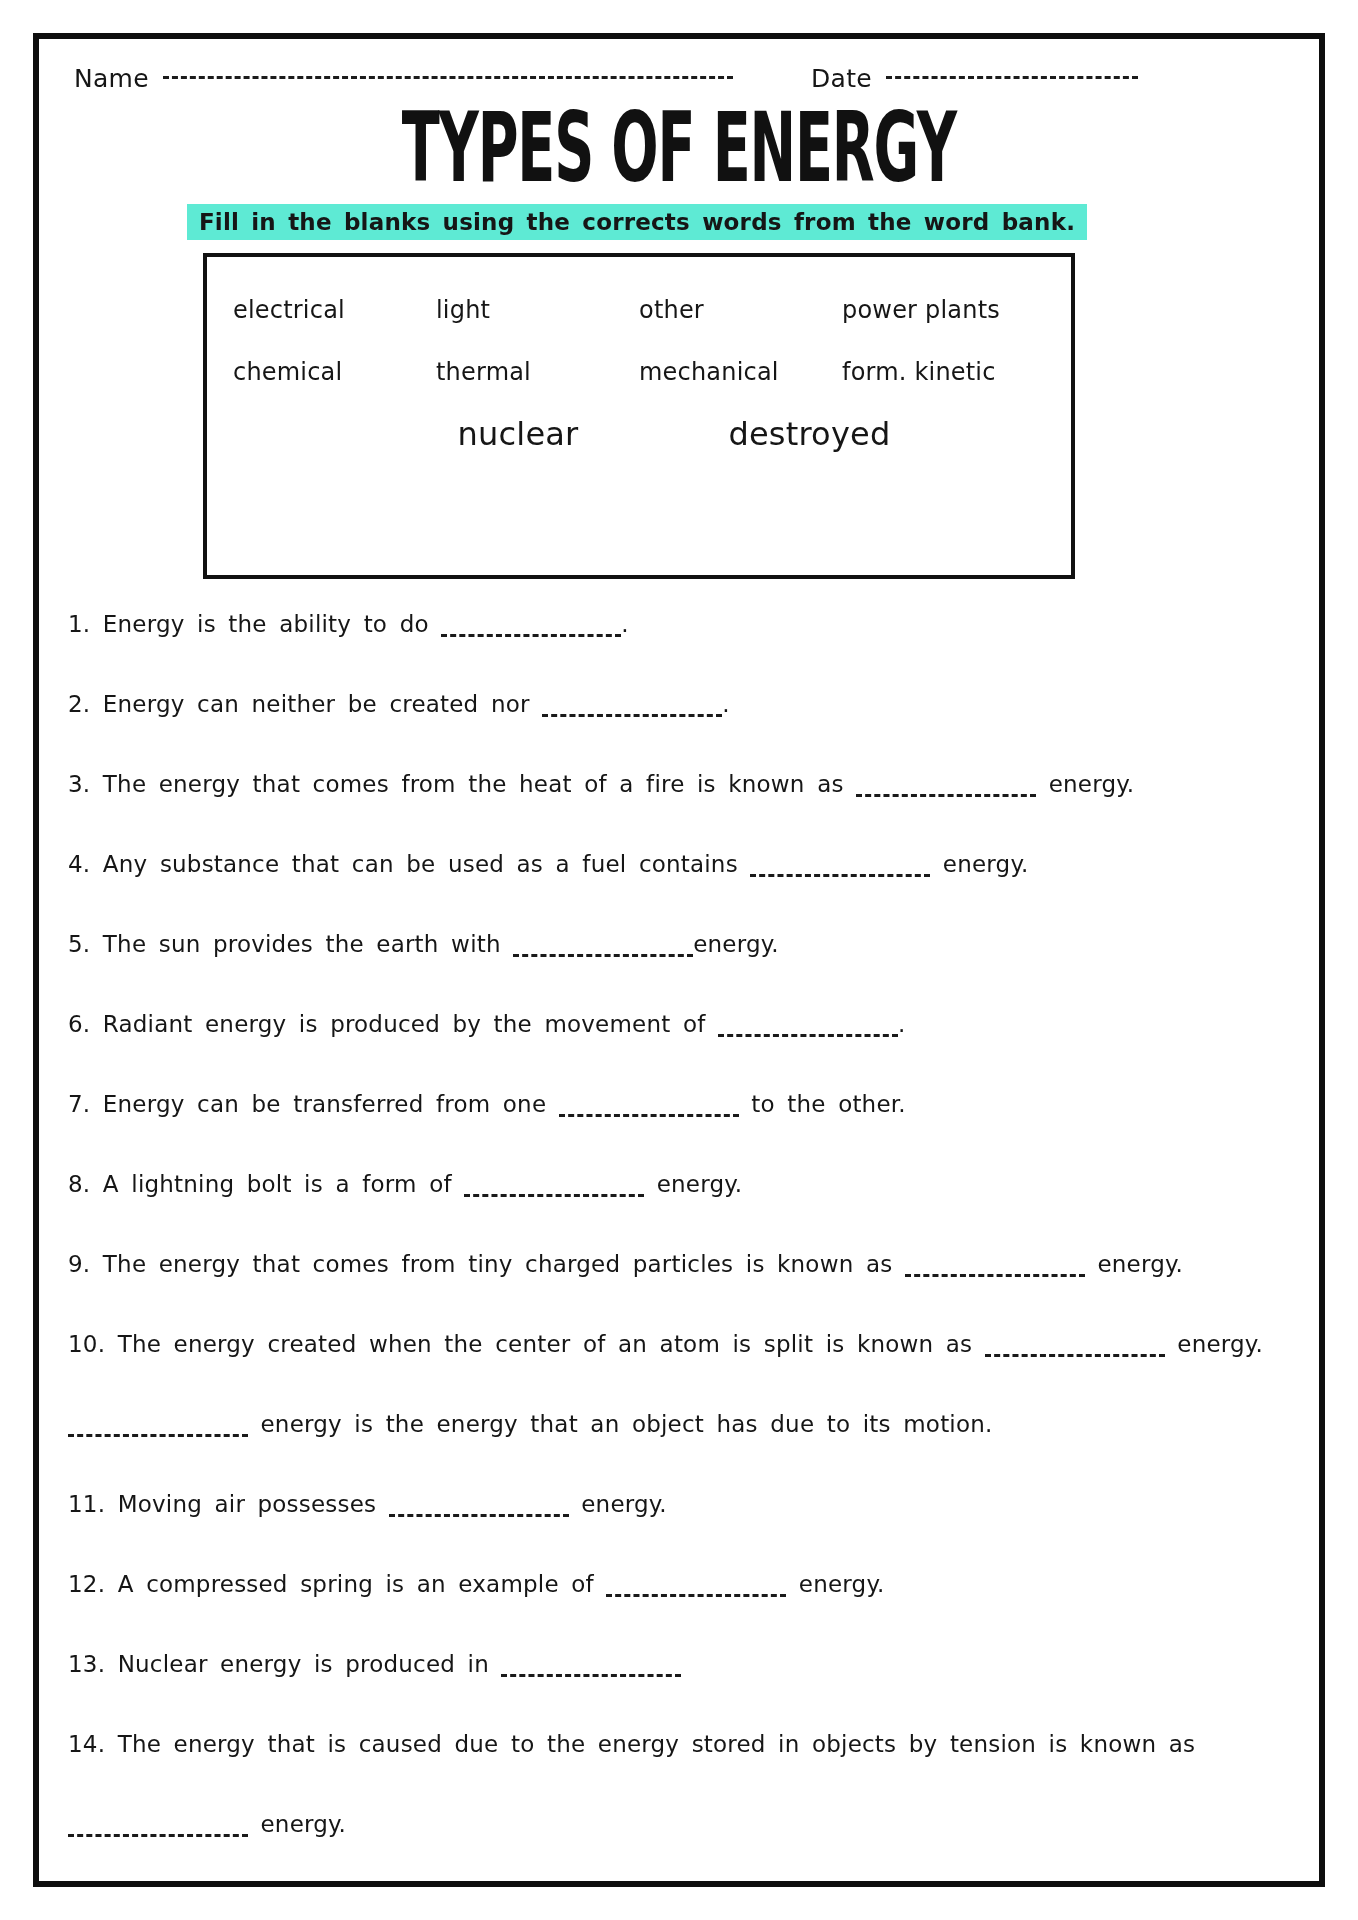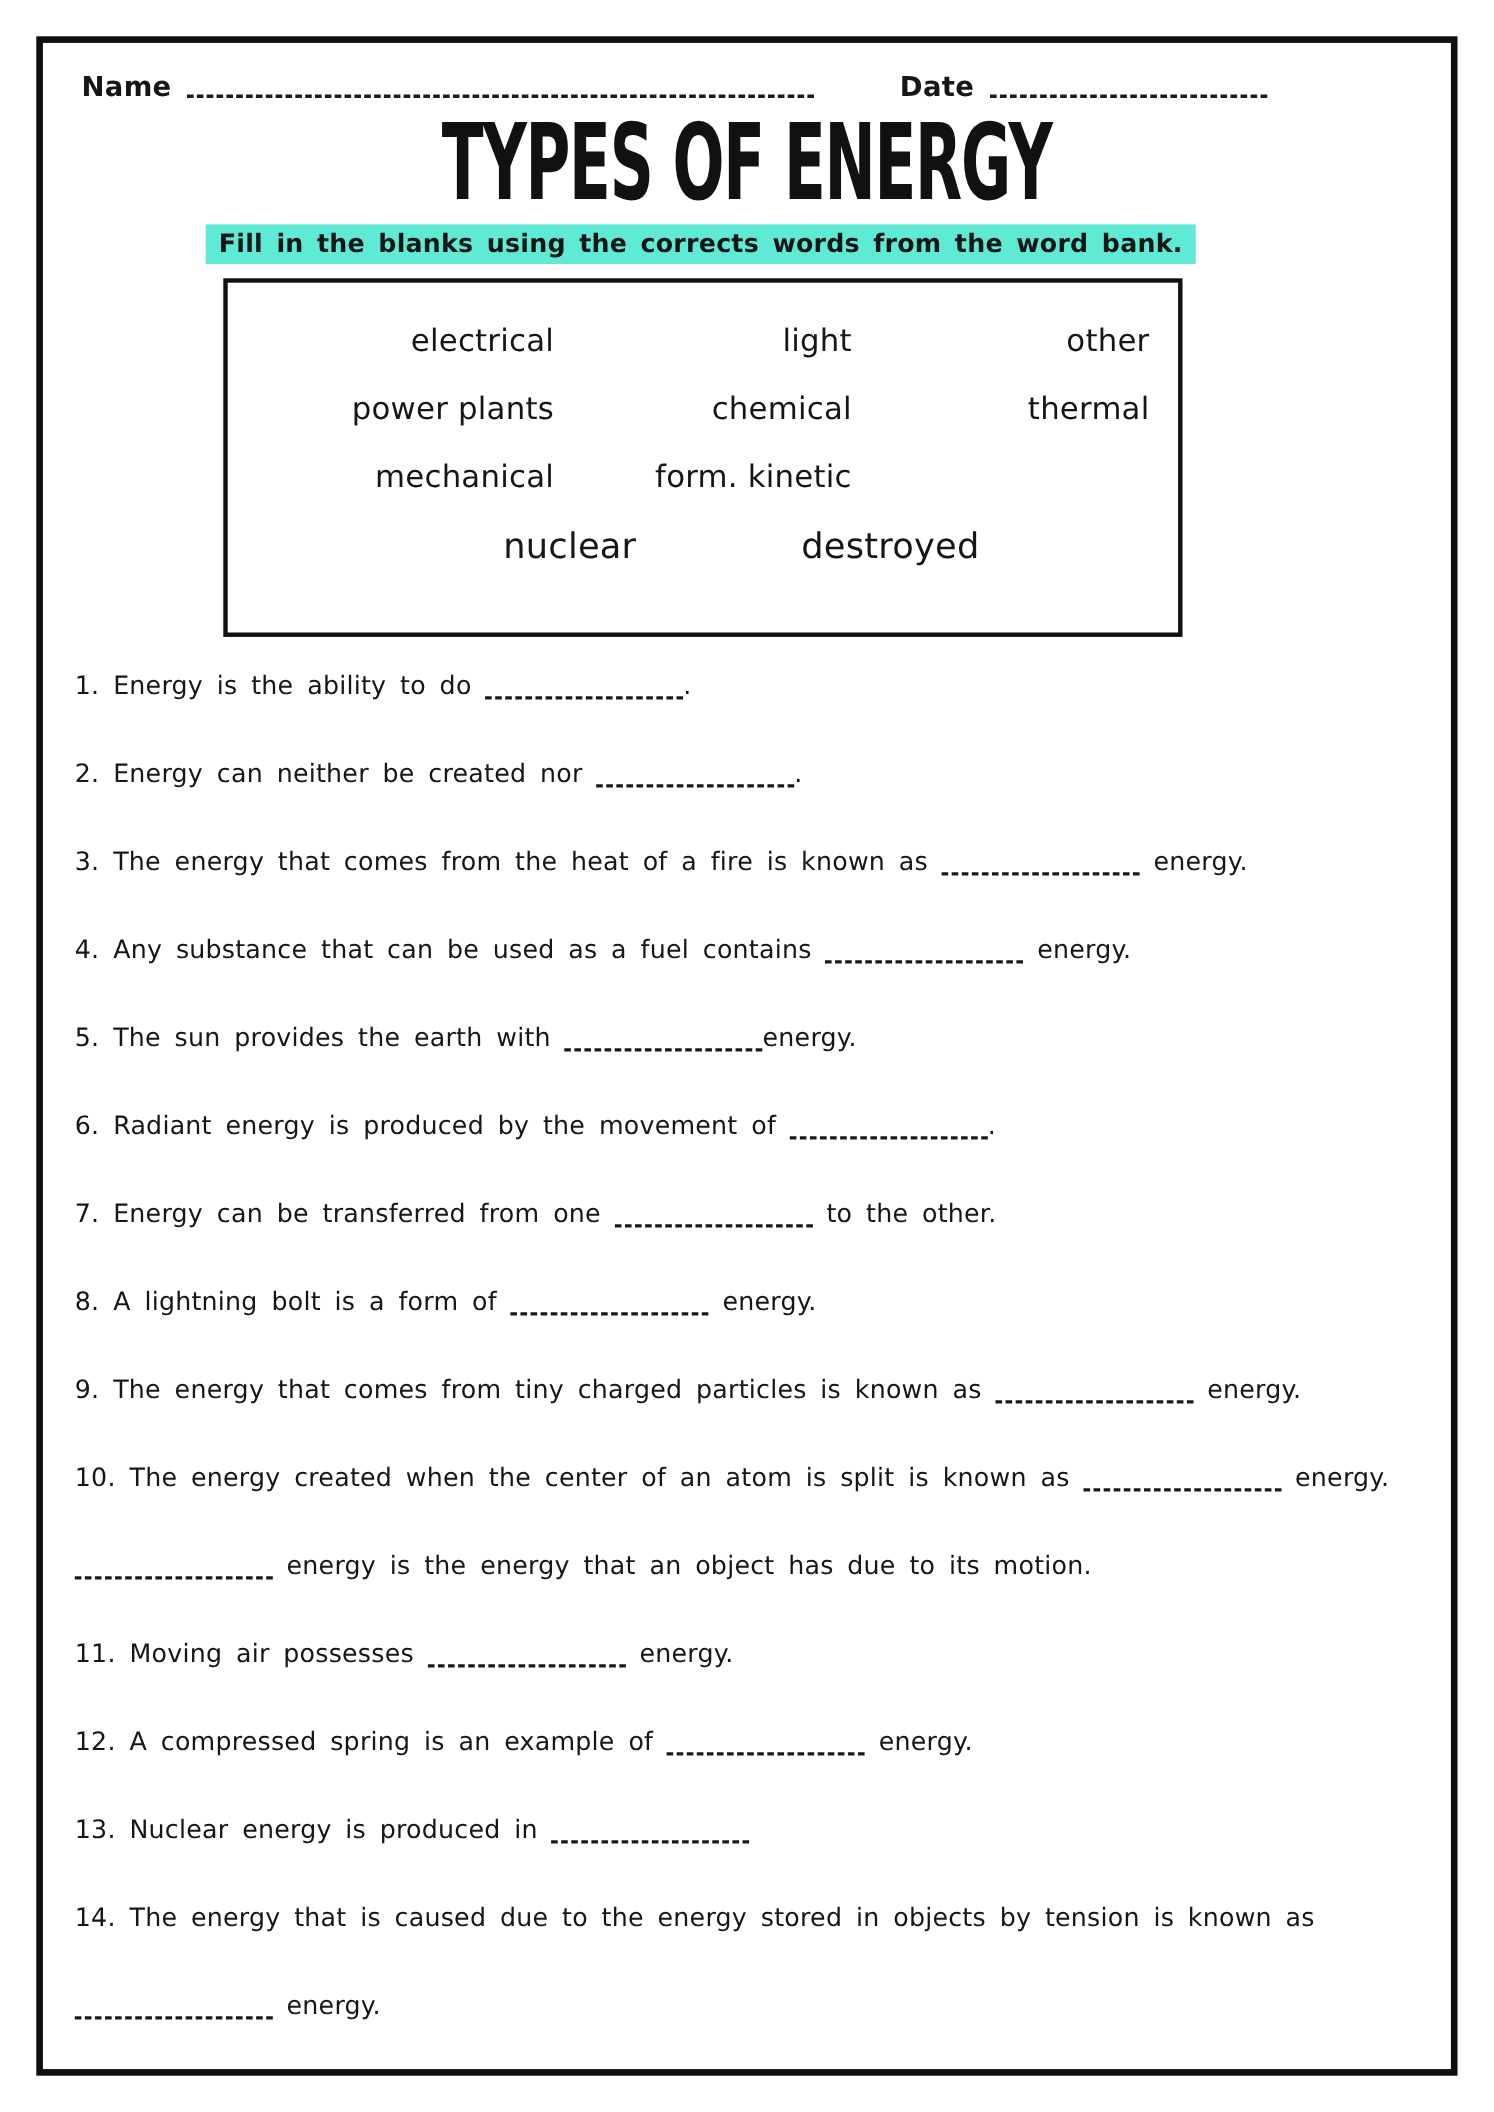--- a/index.html
+++ b/index.html
@@ -16,23 +16,23 @@
     left:33px;top:33px;
     width:1280px;height:1842px;
     border:6px solid #0e0e0e;
     background:#ffffff;
   }
   
   .header-row{
     position:absolute;
     left:74px;top:64px;
     display:flex;
-    align-items:center;
+    align-items:flex-start;
     font-size:25px;
-    font-weight:bold;
+    font-weight:normal;
     letter-spacing:0.3px;
   }
   .fill-line{
     display:inline-block;
     height:12px;
     border-bottom:3.5px dashed #1c1c1c;
     margin-bottom:-5px;
   }
   .name-line{width:570px;margin-left:14px;}
   .date-label{margin-left:78px;}
@@ -70,25 +70,25 @@
     position:absolute;
     left:203px;top:253px;
     width:864px;height:296px;
     border:4px solid #111111;
     background:#ffffff;
     padding-top:22px;
     box-sizing:content-box;
   }
   .wb-grid{
     display:grid;
-    grid-template-columns:1fr 1fr 1fr;
+    grid-template-columns:1fr 1fr 1fr 1fr;
     padding:0 26px;
-    text-align:right;
+    text-align:left;
     line-height:62px;
-    font-size:28px;
+    font-size:24px;
     letter-spacing:0.2px;
   }
   .wb-last{
     display:flex;
     justify-content:center;
     gap:150px;
     padding-left:70px;
     line-height:62px;
     font-size:32px;
     letter-spacing:0.2px;

